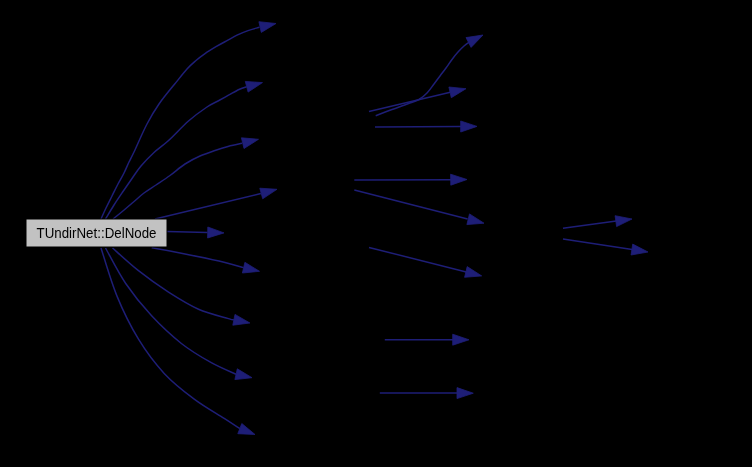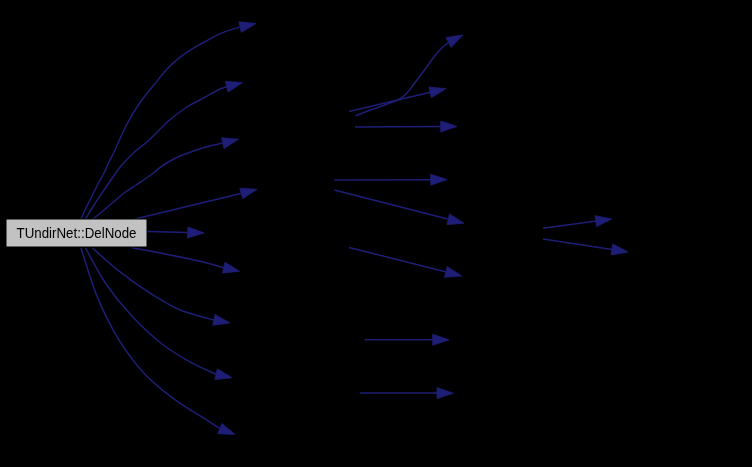--- a/index.html
+++ b/index.html
@@ -1,16 +1,16 @@
 <!DOCTYPE html>
 <html><head>
 <meta charset="utf-8">
 <style>
   html,body{margin:0;padding:0;background:#000;}
-  #wrap{position:relative;width:688px;height:467px;background:#a21caf;overflow:hidden;}
+  #wrap{position:relative;width:688px;height:467px;background:#a21caf;overflow:hidden;margin-left:20px;}
 </style>
 </head>
 <body>
 <div id="wrap">
 <svg width="752" height="467" viewBox="0 0 752 467" xmlns="http://www.w3.org/2000/svg">
 <rect x="0" y="0" width="752" height="467" fill="#000000"></rect>
 <path d="M81.0,219.0 C81.8,217.2 84.2,211.8 86.0,208.0 C87.8,204.2 90.0,200.0 92.0,196.0 C94.0,192.0 96.0,187.8 98.0,184.0 C100.0,180.2 102.2,176.7 104.0,173.0 C105.8,169.3 107.3,165.5 109.0,162.0 C110.7,158.5 111.0,158.3 114.0,152.0 C117.0,145.7 122.8,132.0 127.0,124.0 C131.2,116.0 134.4,110.6 139.0,104.0 C143.6,97.4 149.8,90.1 154.5,84.3 C159.2,78.5 163.4,73.0 167.0,69.0 C170.6,65.0 173.0,63.1 176.0,60.5 C179.0,57.9 181.7,55.9 185.0,53.6 C188.3,51.3 192.3,48.9 196.0,46.7 C199.7,44.5 203.5,42.5 207.0,40.6 C210.5,38.7 213.5,36.9 217.0,35.2 C220.5,33.5 224.2,31.9 228.0,30.6 C231.8,29.3 237.6,27.8 239.5,27.2" fill="none" stroke="#1e1e77" stroke-width="1.5"></path>
 <polygon points="256.0,23.5 241.3,32.4 238.9,21.7" fill="#1e1e77" stroke="#1e1e77" stroke-width="0.8"></polygon>
 <path d="M85.5,219.0 C86.9,216.7 91.1,209.6 94.0,205.0 C96.9,200.4 100.0,195.9 103.0,191.5 C106.0,187.1 109.0,182.8 112.0,178.5 C115.0,174.2 117.3,170.3 121.0,166.0 C124.7,161.7 129.5,156.7 134.0,152.5 C138.5,148.3 142.2,146.2 148.0,141.0 C153.8,135.8 162.0,126.7 168.5,121.0 C175.0,115.3 182.1,110.3 187.0,107.0 C191.9,103.7 194.4,103.0 198.0,101.0 C201.6,99.0 205.0,97.1 208.5,95.2 C212.0,93.3 216.0,90.9 219.0,89.5 C222.0,88.1 225.2,87.2 226.5,86.8" fill="none" stroke="#1e1e77" stroke-width="1.5"></path>
 <polygon points="242.5,82.6 228.1,92.1 225.3,81.4" fill="#1e1e77" stroke="#1e1e77" stroke-width="0.8"></polygon>

